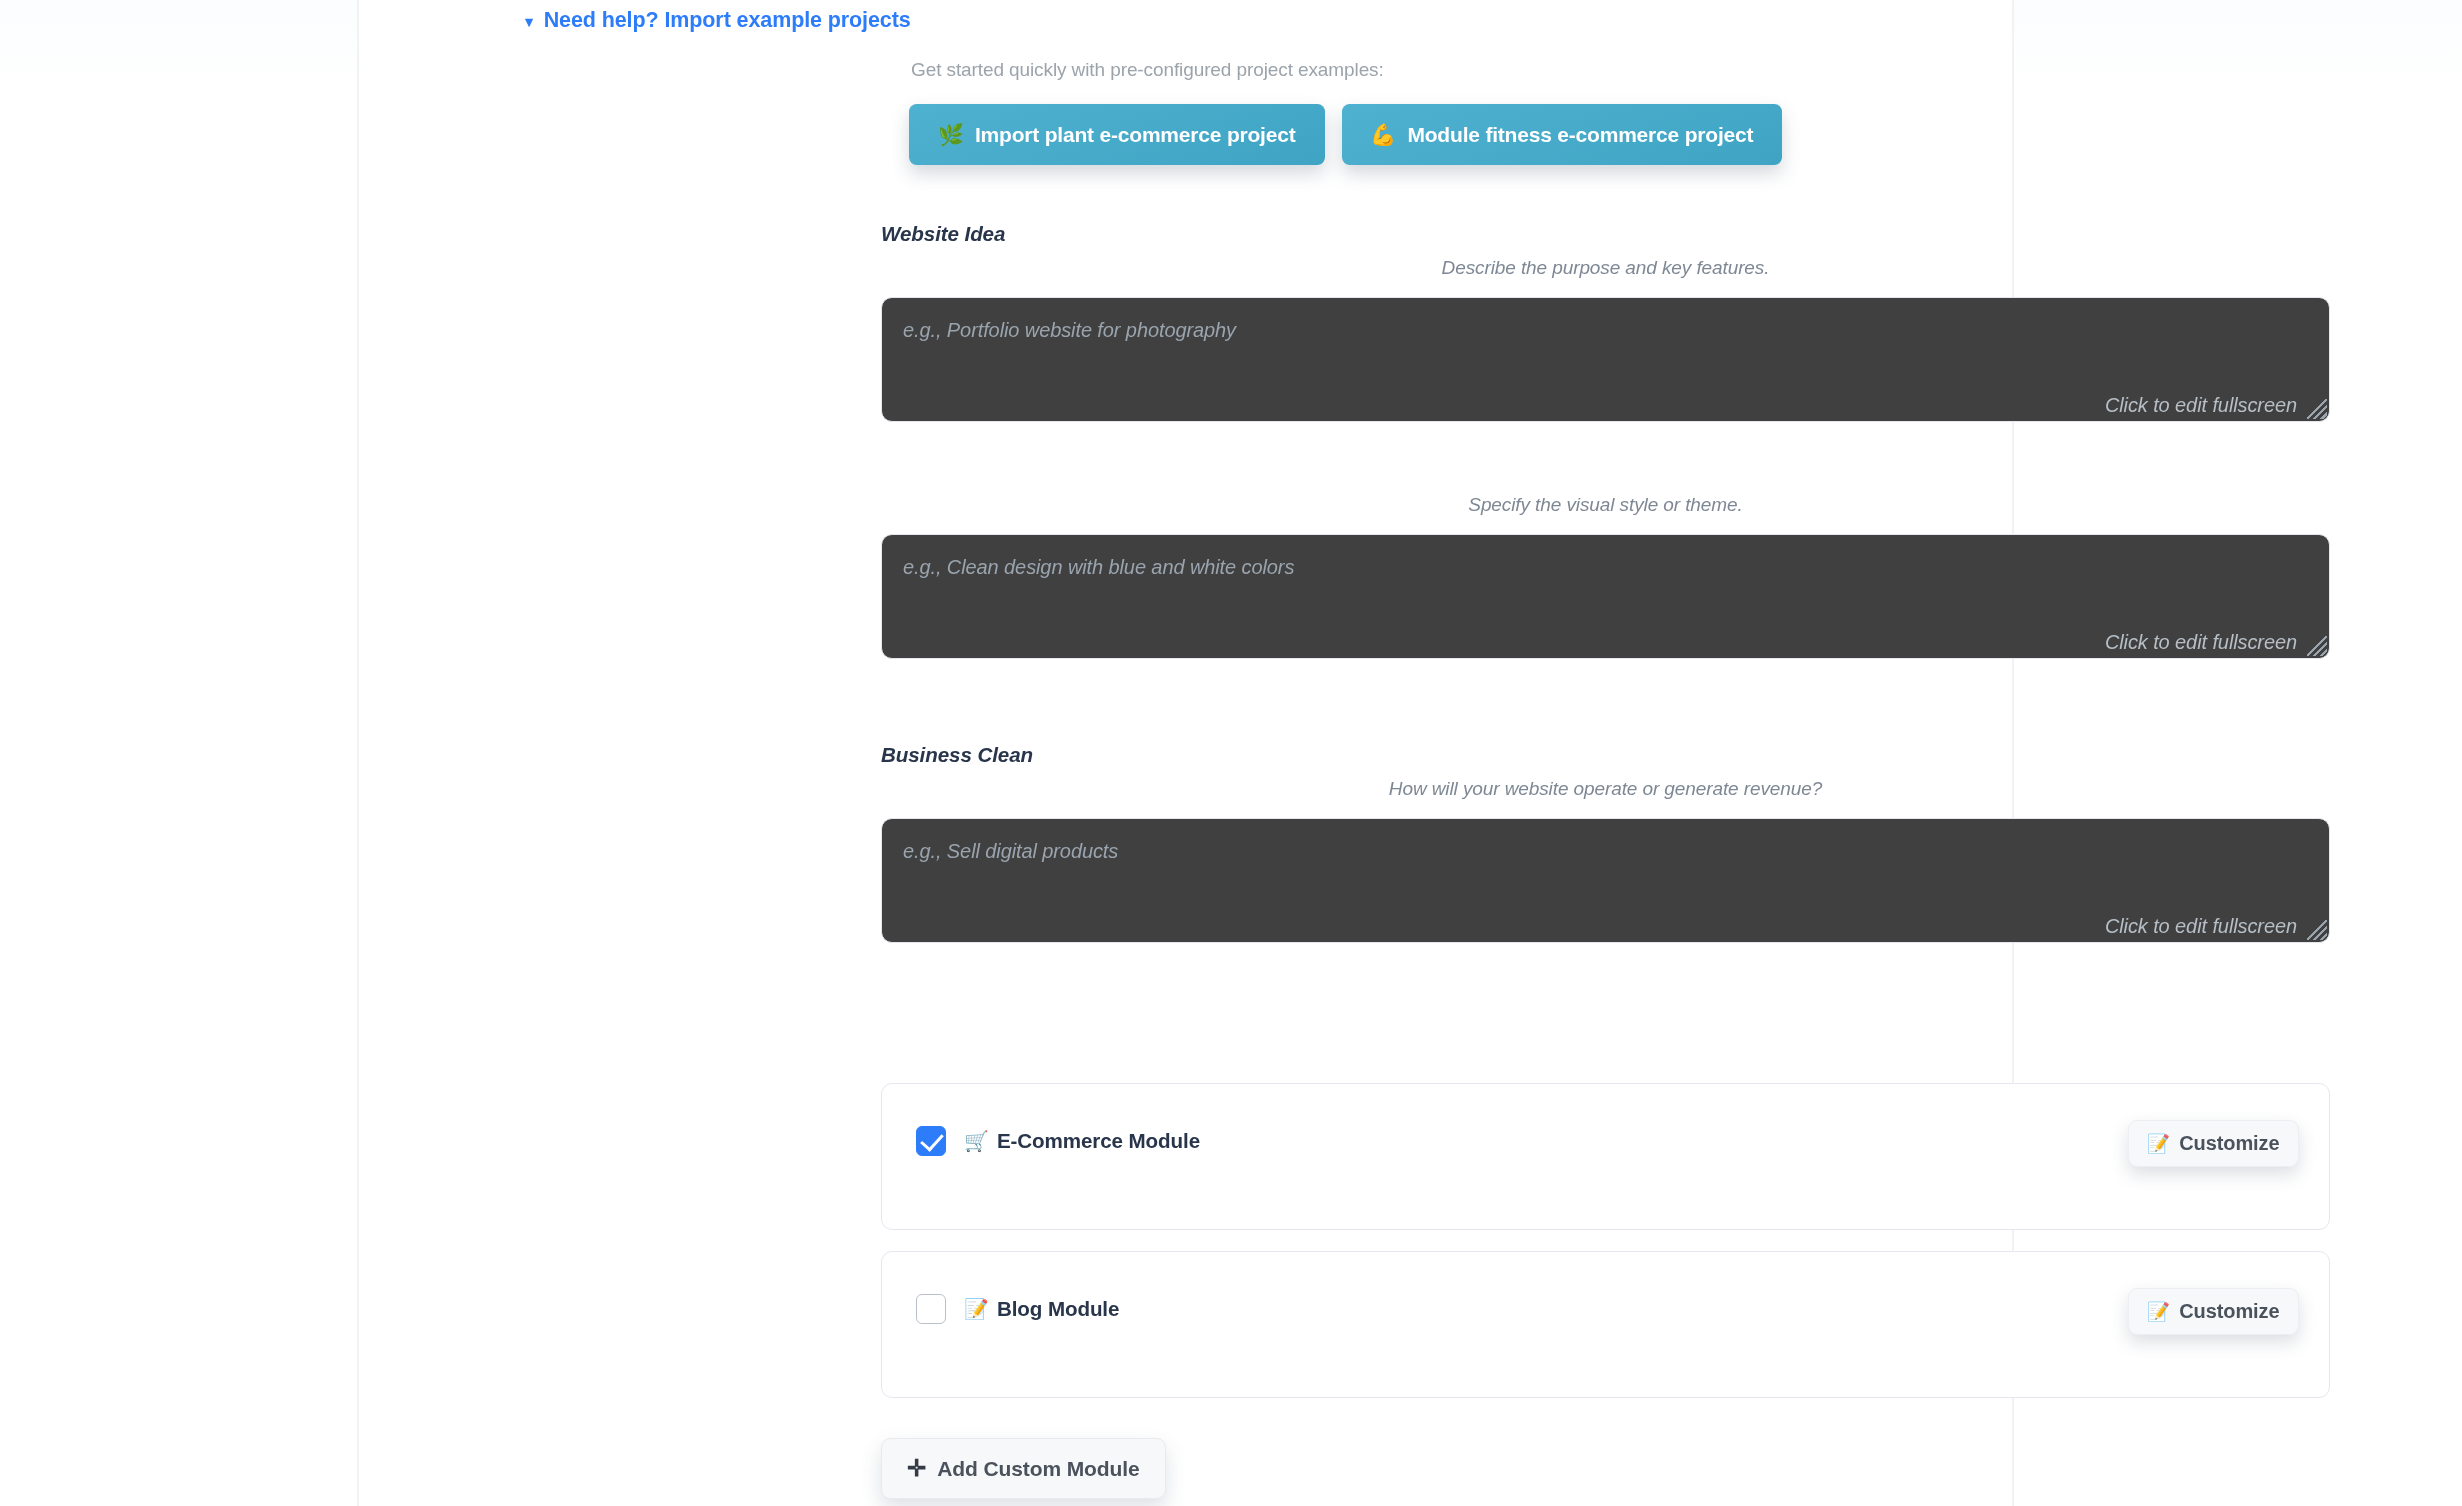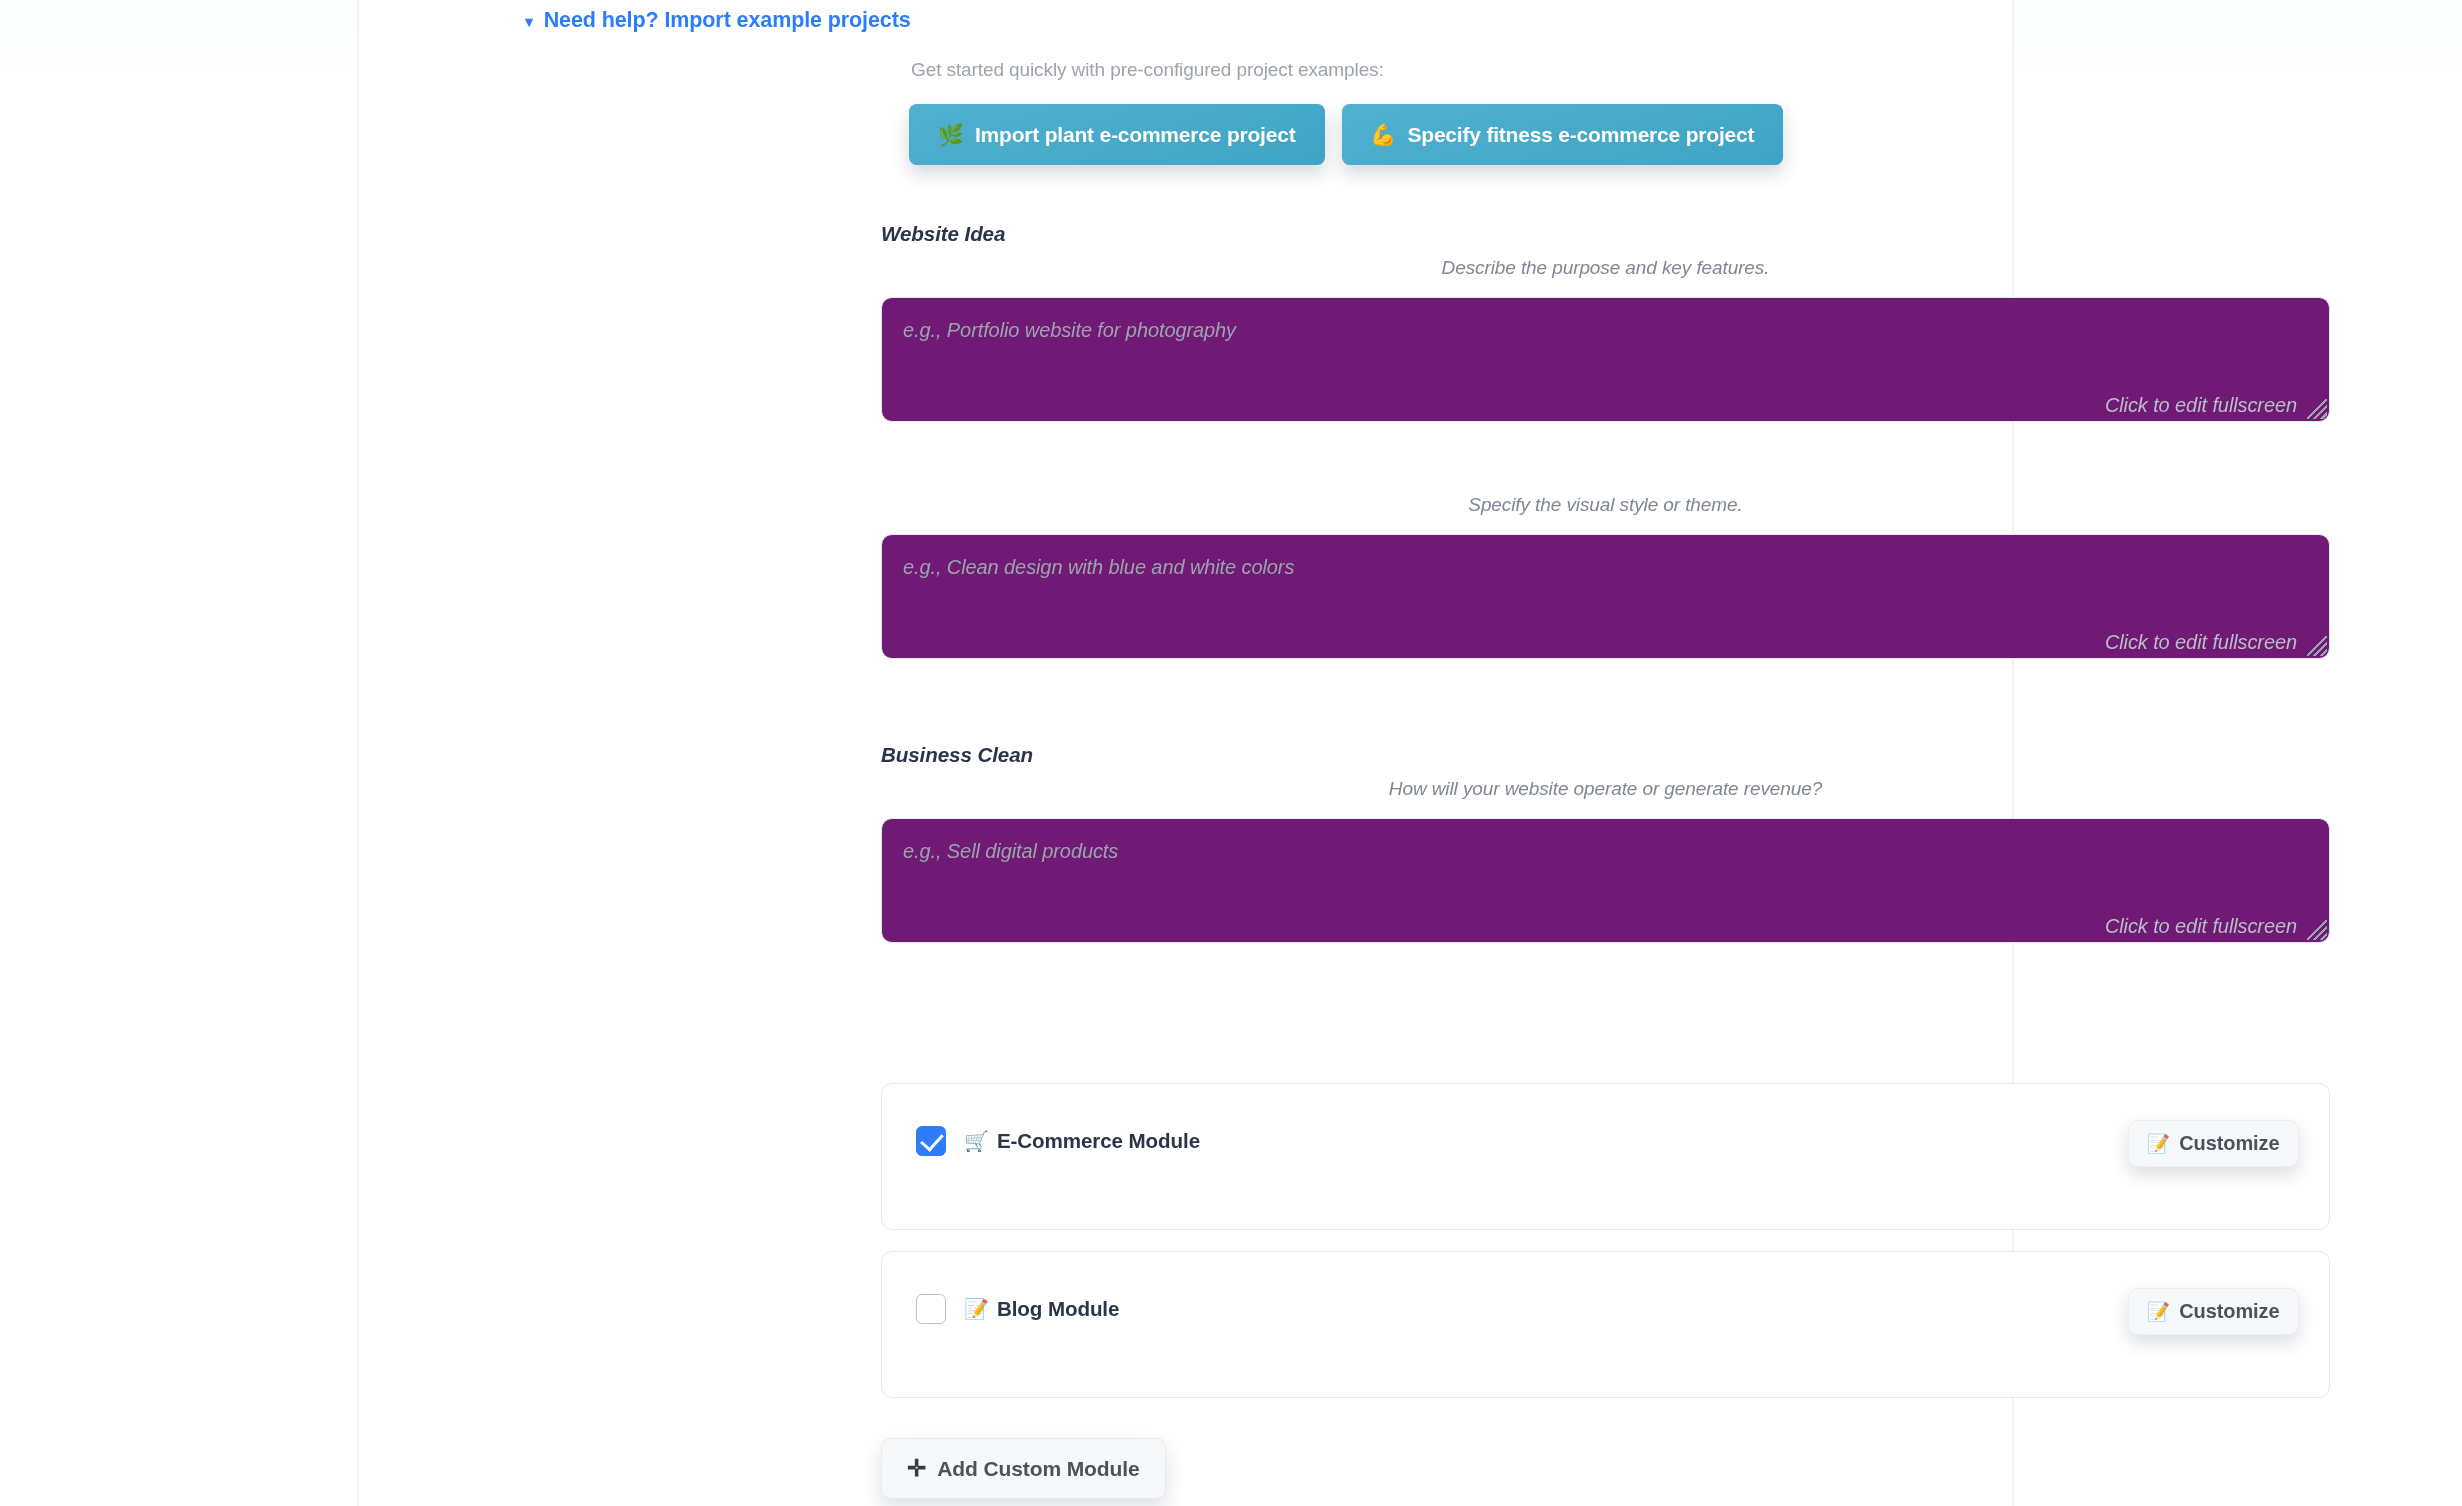--- a/index.html
+++ b/index.html
@@ -125,21 +125,21 @@
     white-space: nowrap;
     text-align: center;
   }
 
   .ta-wrap {
     position: relative;
     margin-top: 17.7px;
     height: 125px;
     border: 1.7px solid #e4e8ee;
     border-radius: 11px;
-    background: #701a75;
+    background: #404040;
     cursor: text;
   }
   .ta-placeholder {
     position: absolute;
     left: 21px;
     top: 21px;
     font-size: 20px;
     color: #9aa4ae;
     letter-spacing: -0.1px;
     pointer-events: none;
@@ -283,21 +283,21 @@
 
     <div class="help-sub">Get started quickly with pre-configured project examples:</div>
 
     <div class="example-row">
       <button class="example-btn">
         <span class="emoji">🌿</span>
         <span>Import plant e-commerce project</span>
       </button>
       <button class="example-btn">
         <span class="emoji">💪</span>
-        <span>Specify fitness e-commerce project</span>
+        <span>Module fitness e-commerce project</span>
       </button>
     </div>
 
     <div class="field" style="top:222px">
       <div class="field-label">Website Idea</div>
       <div class="field-hint">Describe the purpose and key features.</div>
       <div class="ta-wrap">
         <div class="ta-placeholder">e.g., Portfolio website for photography</div>
         <div class="ta-fullscreen-hint">Click to edit fullscreen</div>
         <div class="ta-resize"></div>

